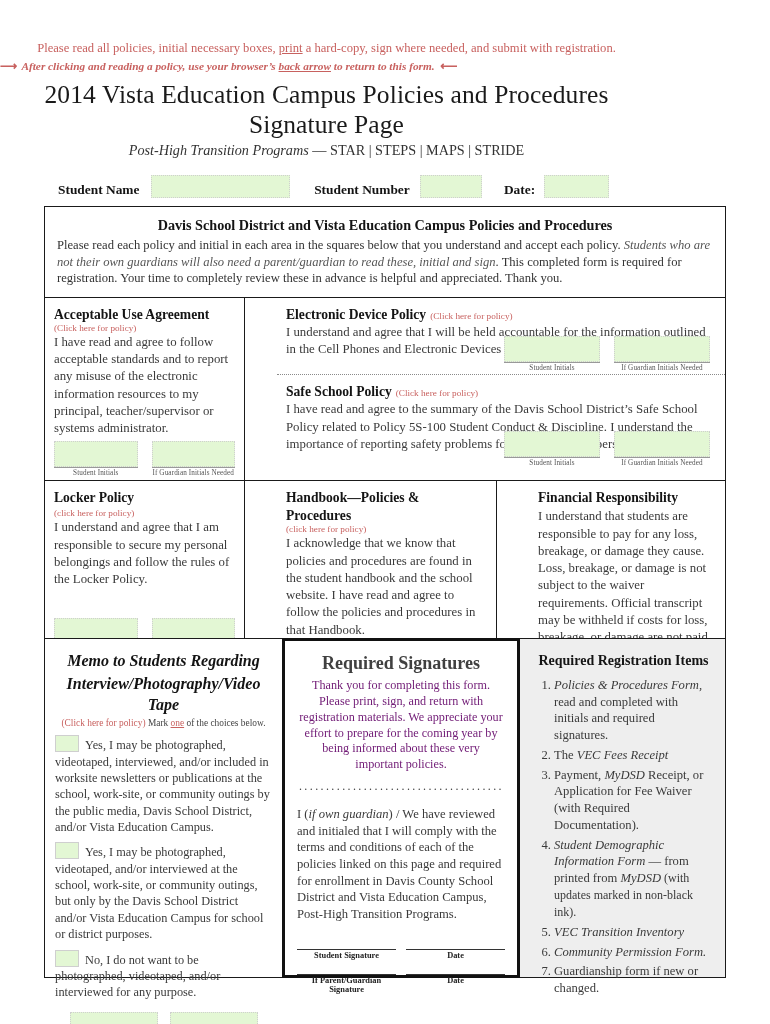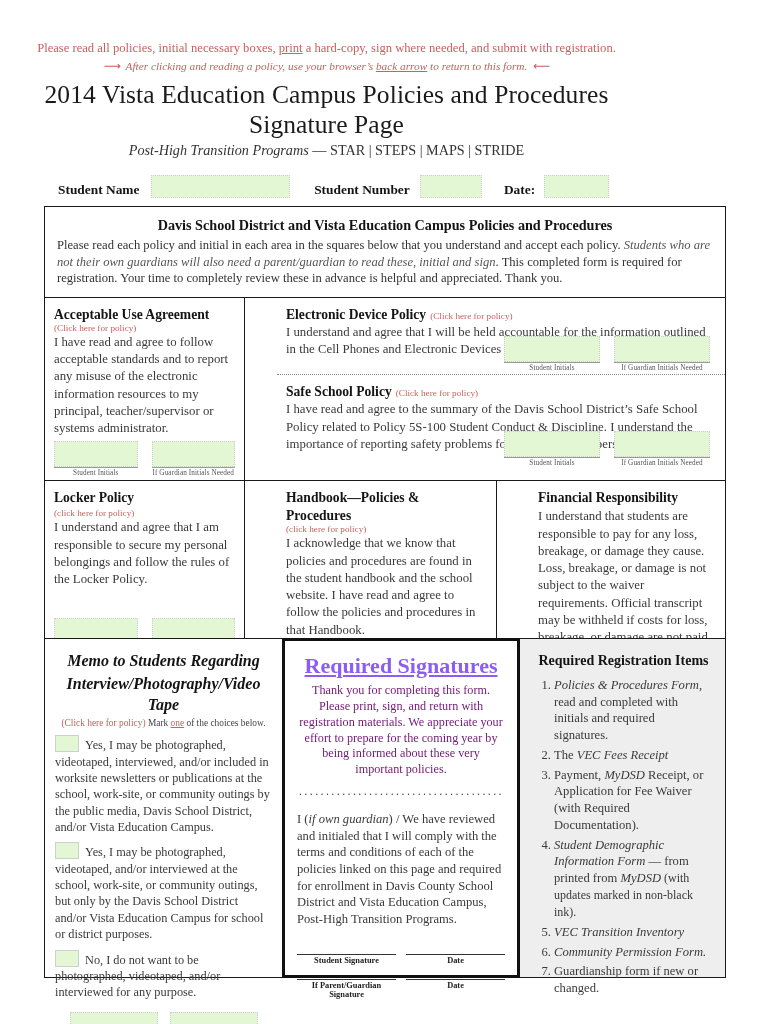--- a/index.html
+++ b/index.html
@@ -12,22 +12,22 @@
   }
   .page{position:relative;width:653px;height:1024px;box-sizing:border-box;}
 
   
   .top-note{
     text-align:center;color:#c8615f;font-size:12.6px;line-height:1.25;
     padding-top:41px;
   }
   .top-note u{text-decoration:underline;}
   .top-note2{
-    text-align:center;color:#c8615f;font-size:11.3px;font-style:italic;
-    line-height:1.2;margin-top:2px;
+    color:#c8615f;font-size:11.3px;font-style:italic;
+    line-height:1.2;margin-top:2px;font-weight:bold;
   }
   .top-note2 .arrow{font-style:normal;font-size:12px;letter-spacing:-1px;}
   .main-title{
     text-align:center;font-size:25.5px;color:#1a1a1a;margin-top:7px;
     letter-spacing:.1px;font-weight:400;
   }
   .sub-title{
     text-align:center;font-size:14.2px;margin-top:2px;color:#333;
   }
   .sub-title i{font-style:italic;}
@@ -118,21 +118,21 @@
     border:1px solid #cfcfcf;vertical-align:-3px;margin-right:6px;
   }
   .memo .inits{margin-top:11px;justify-content:center;gap:12px;}
   .memo .initbox{width:88px;}
 
   .signs{
     width:238px;box-sizing:border-box;
     border:3px solid #111;background:#fff;padding:8px 12px 6px 12px;
     position:relative;z-index:2;
   }
-  .signs h3{text-align:center;font-size:22px;font-weight:bold;margin:4px 0 4px 0;color:#8b5cf6;text-decoration:underline;}
+  .signs h3{text-align:center;font-size:18px;font-weight:bold;margin:4px 0 4px 0;color:#404040;}
   .signs p.thanks{
     text-align:center;font-size:12.2px;line-height:1.3;margin:0;color:#701a75;
   }
   .dots{
     text-align:center;color:#444;font-size:12px;letter-spacing:1.4px;margin:9px 0 9px 0;
     overflow:hidden;white-space:nowrap;
   }
   .signs p.body{font-size:12.6px;line-height:1.32;margin:0;color:#3a3a3a;}
   .signs p.body i{font-style:italic;}
   .sigblock{margin-top:26px;}

